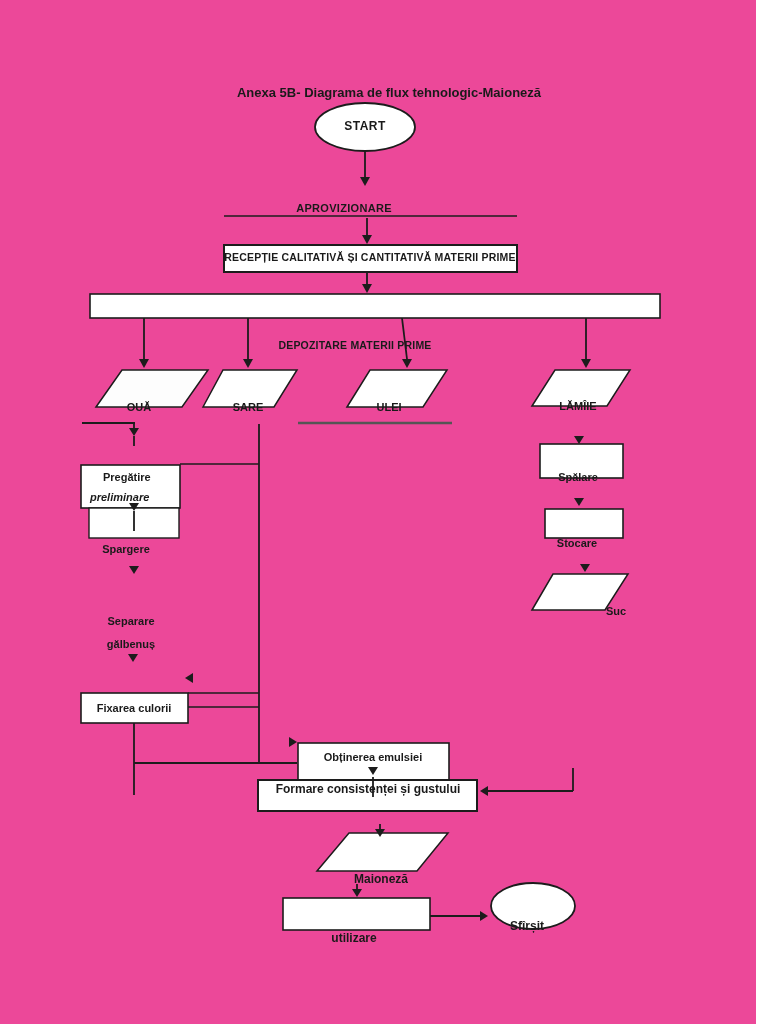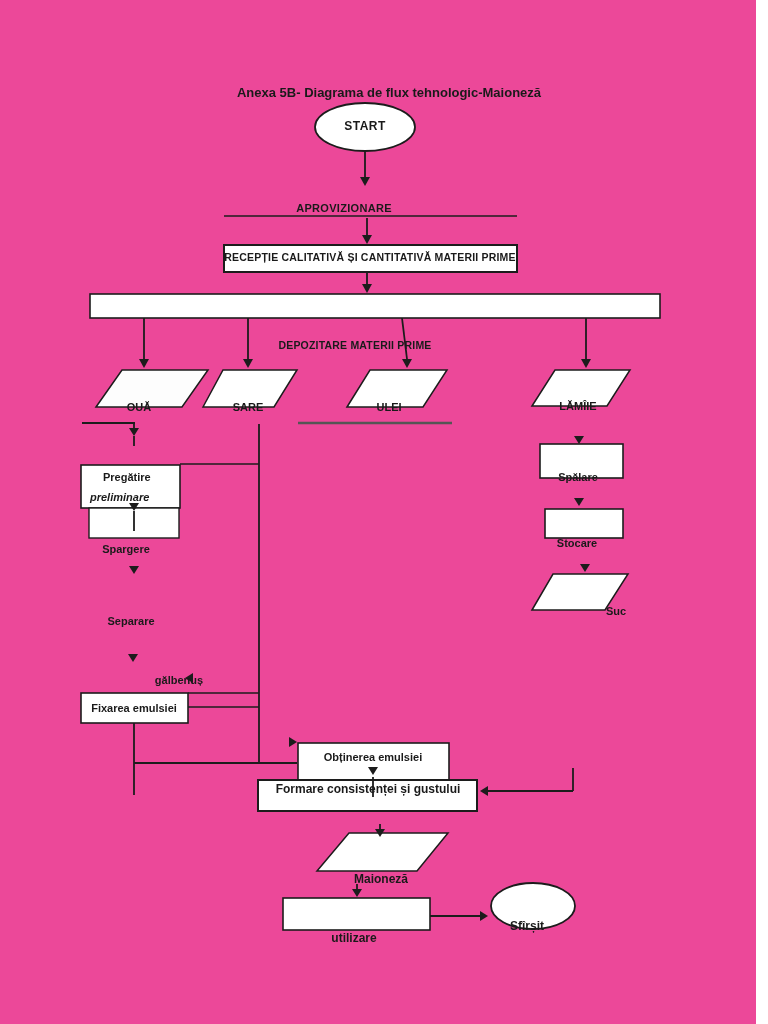--- a/index.html
+++ b/index.html
@@ -129,23 +129,23 @@
   <div class="lbl s11" style="left:240px;top:407px;margin-left:8px;">SARE</div>
   <div class="lbl s11" style="left:389px;top:407px;">ULEI</div>
   <div class="lbl s11" style="left:578px;top:406px;">LĂMÎIE</div>
 
   <div class="lbl left s11" style="left:103px;top:471px;">Pregătire</div>
   <div class="lbl left s11" style="left:90px;top:491px;font-style:italic;">preliminare</div>
 
   <div class="lbl s11" style="left:126px;top:549px;">Spargere</div>
 
   <div class="lbl s11" style="left:131px;top:621px;">Separare</div>
-  <div class="lbl s11" style="left:131px;top:680px;margin-left:48px;">gălbenuș</div>
+  <div class="lbl s11" style="left:131px;top:644px;">gălbenuș</div>
 
-  <div class="lbl s11" style="left:134px;top:708px;">Fixarea emulsiei</div>
+  <div class="lbl s11" style="left:134px;top:708px;">Fixarea culorii</div>
 
   <div class="lbl s11" style="left:578px;top:477px;">Spălare</div>
   <div class="lbl s11" style="left:577px;top:543px;">Stocare</div>
   <div class="lbl s11" style="left:568px;top:611px;margin-left:48px;">Suc</div>
 
   <div class="lbl s11" style="left:373px;top:757px;">Obținerea emulsiei</div>
 
   <div class="lbl s12" style="left:368px;top:790px;">Formare consistenței și gustului</div>
 
   <div class="lbl s12" style="left:381px;top:880px;">Maioneză</div>

